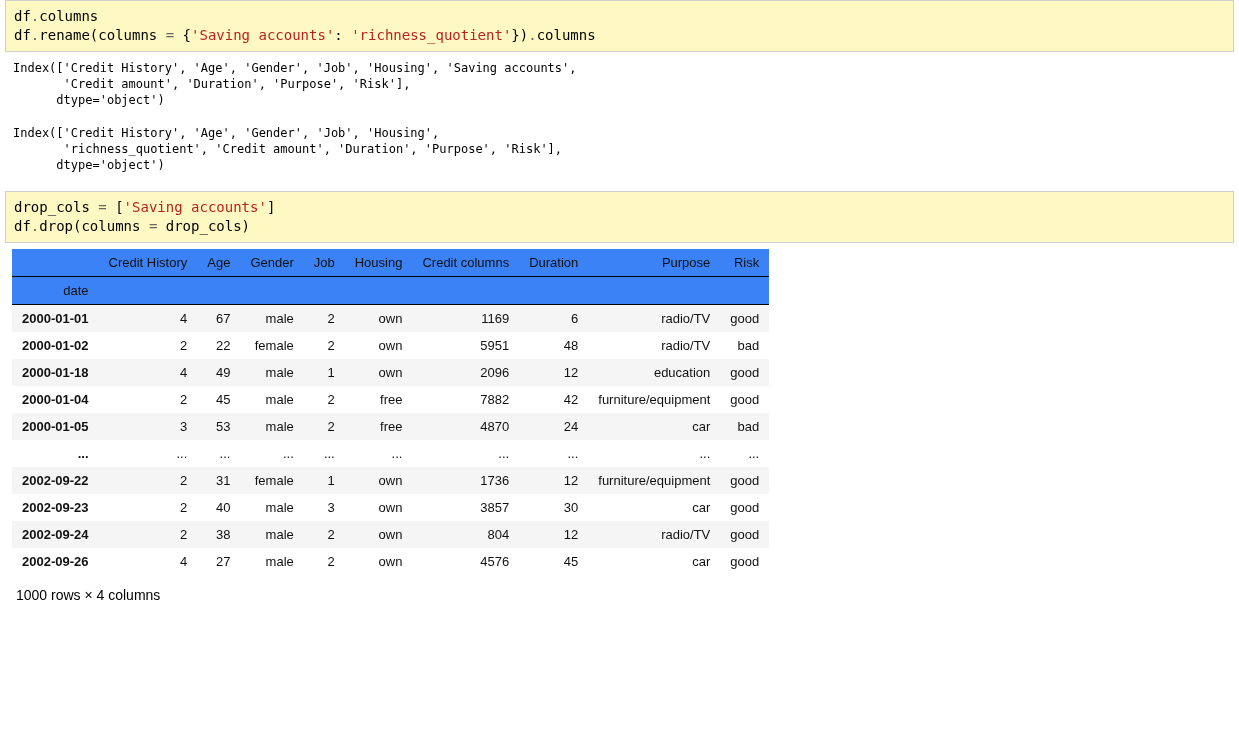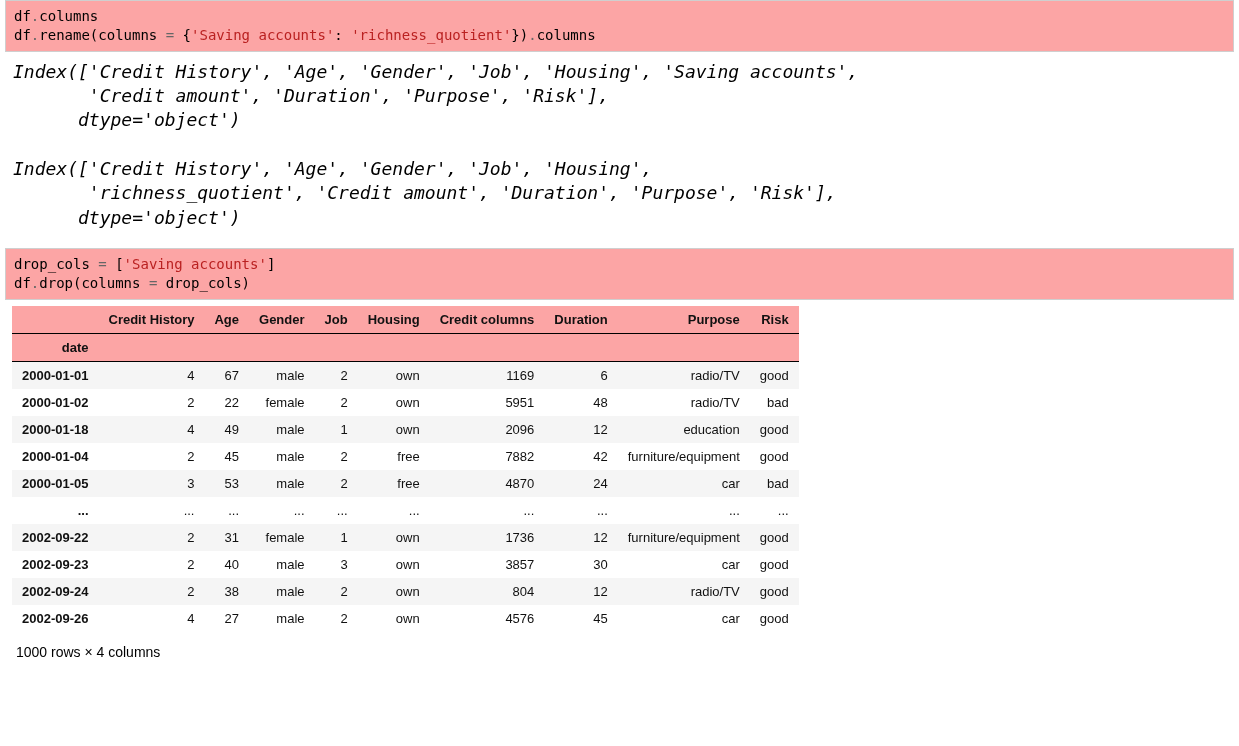--- a/index.html
+++ b/index.html
@@ -5,38 +5,37 @@
   * { box-sizing: border-box; }
   body {
     margin: 0;
     padding: 0;
     font-family: -apple-system, BlinkMacSystemFont, "Segoe UI", Helvetica, Arial, sans-serif;
     font-size: 14px;
     color: #000;
     background: #fff;
   }
   .cell-input {
-    background: #fca5a5;
+    background: #fef9c3;
     border: 1px solid #cfcfcf;
     padding: 6px 8px;
     margin: 0 5px 2px 5px;
     font-family: "DejaVu Sans Mono", Menlo, Consolas, monospace;
     font-size: 14px;
     line-height: 1.35;
     white-space: pre;
     overflow-x: auto;
   }
   .cell-output {
     padding: 6px 8px 10px 8px;
     margin: 0 5px 8px 5px;
     font-family: "DejaVu Sans Mono", Menlo, Consolas, monospace;
-    font-size: 18px;
+    font-size: 12px;
     line-height: 1.35;
     white-space: pre;
-    font-style: italic;
   }
   .tok-str   { color: #ba2121; }
   .tok-op    { color: #666666; }
   .tok-plain { color: #000; }
 
   .df-wrap {
     padding: 4px 8px 8px 12px;
     font-family: -apple-system, BlinkMacSystemFont, "Segoe UI", Helvetica, Arial, sans-serif;
   }
   table.df {
@@ -44,23 +43,23 @@
     font-size: 13px;
     color: #111;
   }
   table.df th, table.df td {
     padding: 6px 10px;
     text-align: right;
     border: none;
     white-space: nowrap;
   }
   table.df thead th {
-    font-weight: 700;
+    font-weight: 400;
     border-bottom: 1px solid #000;
-    background: #fca5a5;
+    background: #3b82f6;
   }
   table.df thead tr.idxname th {
     border-bottom: 1px solid #000;
   }
   table.df tbody th {
     font-weight: 700;
     text-align: right;
   }
   table.df tbody tr:nth-child(odd) {
     background: #f5f5f5;

